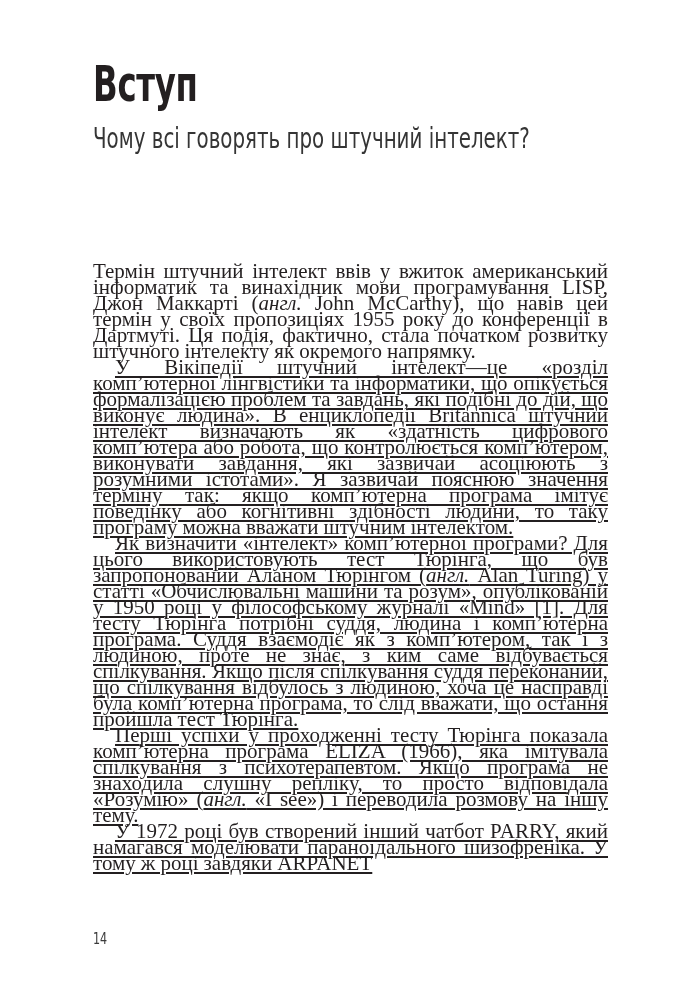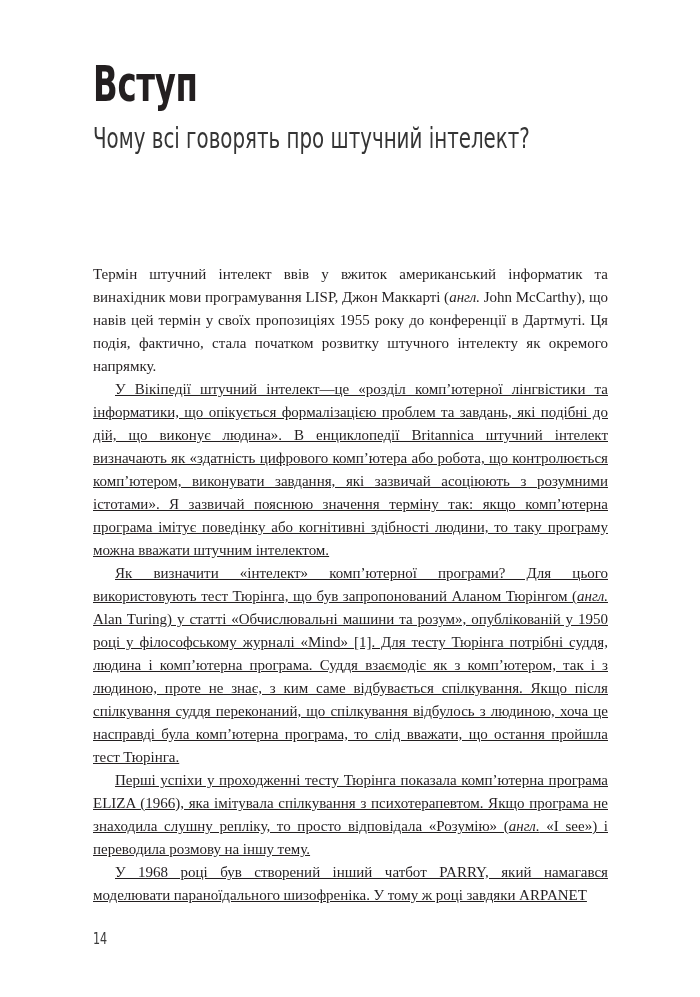--- a/index.html
+++ b/index.html
@@ -61,22 +61,22 @@
   .body-column {
     position: absolute;
     left: 93px;
     top: 263px;
     width: 515px;
   }
 
   .body-column p {
     margin: 0;
     font-family: "Liberation Serif", "DejaVu Serif", serif;
-    font-size: 15px;
-    line-height: 23px;
+    font-size: 21px;
+    line-height: 16px;
     text-align: justify;
     text-justify: inter-word;
     color: #231f20;
     hyphens: manual;
     word-spacing: -0.2px;
   }
 
   .body-column p.indented {
     text-indent: 22px;
     text-decoration: underline;
@@ -109,18 +109,18 @@
   <div class="heading-block">
     <h1 class="chapter-title">Вступ</h1>
     <h2 class="chapter-subtitle">Чому всі говорять про штучний інтелект?</h2>
   </div>
 
   <div class="body-column" id="body-column">
       <p><span>Термін штучний інтелект ввів у вжиток американський інформатик та винахідник мови програмування LISP, Джон Маккарті (</span><i>англ.</i><span> John McCarthy), що навів цей термін у своїх пропозиціях 1955 року до конференції в Дартмуті. Ця подія, фактично, стала початком розвитку штучного інтелекту як окремого напрямку.</span></p>
       <p class="indented"><span>У Вікіпедії штучний інтелект—це «розділ комп’ютерної лінгвістики та інформатики, що опікується формалізацією проблем та завдань, які подібні до дій, що виконує людина». В енциклопедії Britannica штучний інтелект визначають як «здатність цифрового комп’ютера або робота, що контролюється комп’ютером, виконувати завдання, які зазвичай асоціюють з розумними істотами». Я зазвичай пояснюю значення терміну так: якщо комп’ютерна програма імітує поведінку або когнітивні здібності людини, то таку програму можна вважати штучним інтелектом.</span></p>
       <p class="indented"><span>Як визначити «інтелект» комп’ютерної програми? Для цього використовують тест Тюрінга, що був запропонований Аланом Тюрінгом (</span><i>англ.</i><span> Alan Turing) у статті «Обчислювальні машини та розум», опублікованій у 1950 році у філософському журналі «Mind» [1]. Для тесту Тюрінга потрібні суддя, людина і комп’ютерна програма. Суддя взаємодіє як з комп’ютером, так і з людиною, проте не знає, з ким саме відбувається спілкування. Якщо після спілкування суддя переконаний, що спілкування відбулось з людиною, хоча це насправді була комп’ютерна програма, то слід вважати, що остання пройшла тест Тюрінга.</span></p>
       <p class="indented"><span>Перші успіхи у проходженні тесту Тюрінга показала комп’ютерна програма ELIZA (1966), яка імітувала спілкування з психотерапевтом. Якщо програма не знаходила слушну репліку, то просто відповідала «Розумію» (</span><i>англ.</i><span> «I see») і переводила розмову на іншу тему.</span></p>
-      <p class="indented"><span>У 1968 році був створений інший чатбот PARRY, який намагався моделювати параноїдального шизофреніка. У тому ж році завдяки ARPANET</span></p>
+      <p class="indented"><span>У 1972 році був створений інший чатбот PARRY, який намагався моделювати параноїдального шизофреніка. У тому ж році завдяки ARPANET</span></p>
     </div>
 
   <div class="folio">14</div>
 
 </div>
 
 </body></html>

